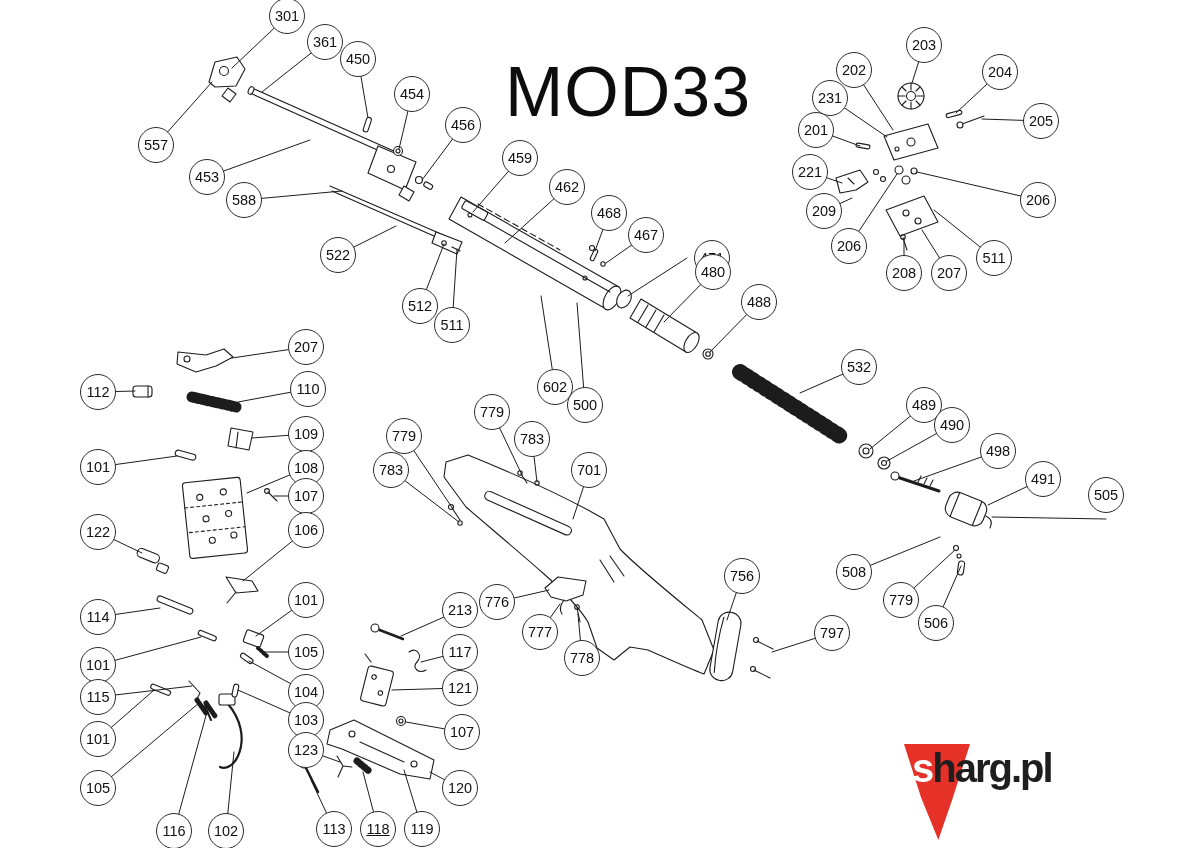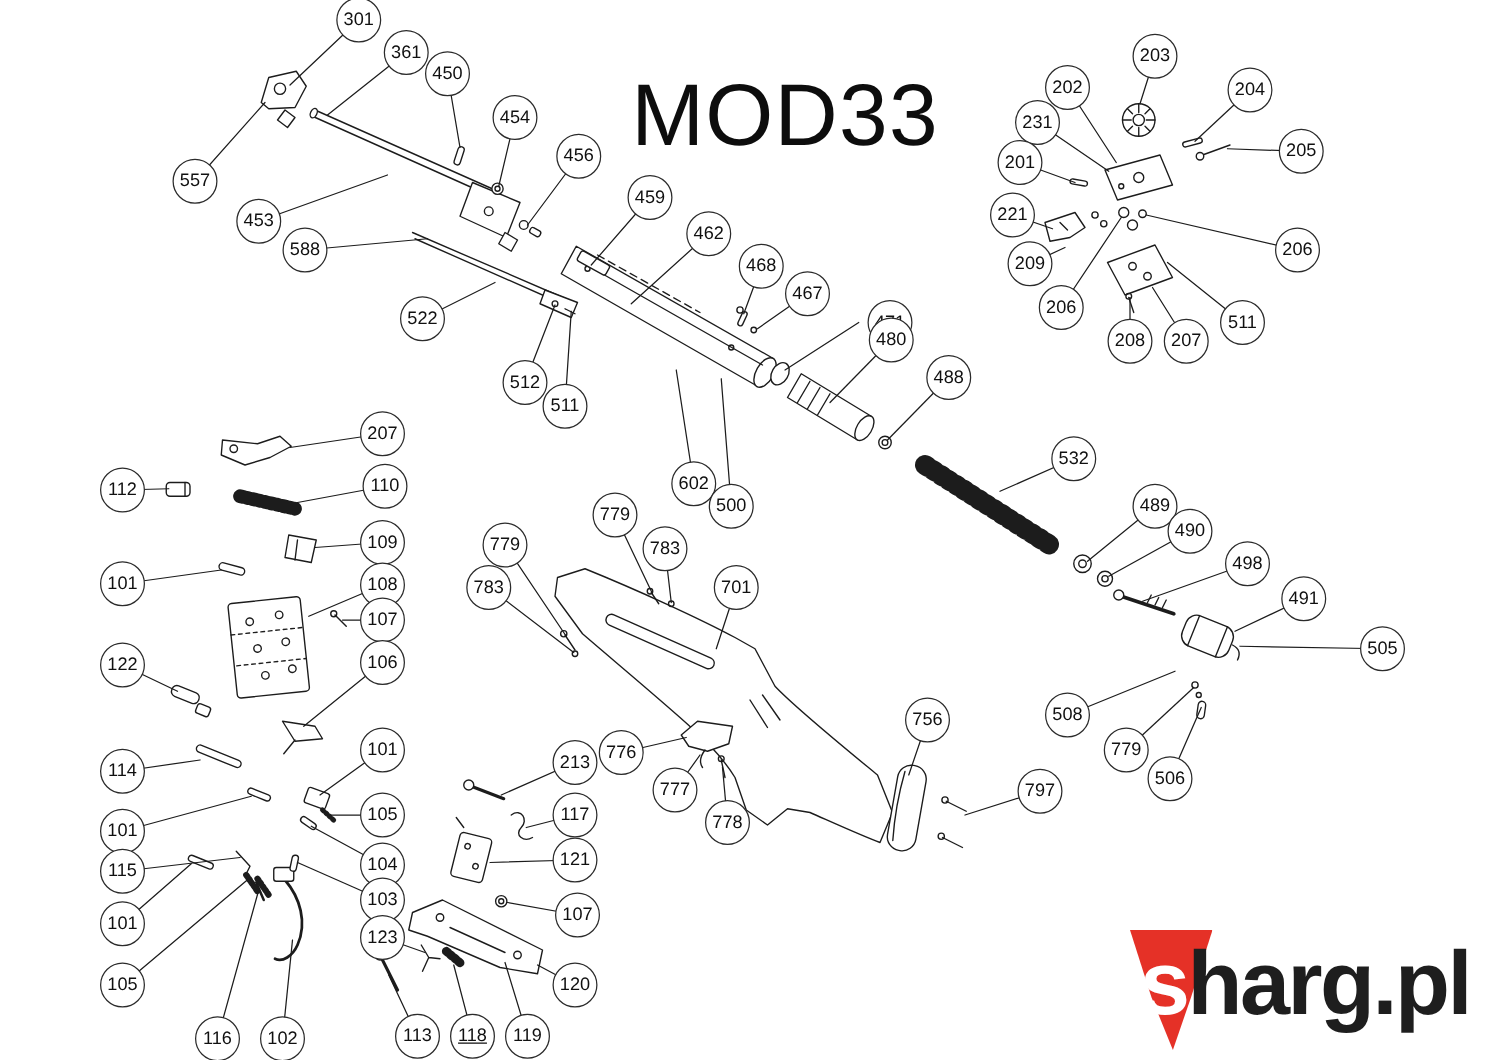--- a/index.html
+++ b/index.html
@@ -17,21 +17,21 @@
     border:1.4px solid #2b2b2b;border-radius:50%;background:#fff;
     display:flex;align-items:center;justify-content:center;
     font-size:14.5px;color:#101010;z-index:5;
   }
   .logo{position:absolute;left:898px;top:736px;width:302px;height:108px;z-index:6;}
   .logo-mark{
     position:absolute;left:6px;top:8px;width:66px;height:96px;background:#e53127;
     clip-path:polygon(0 0,100% 0,74% 56%,52% 100%,26% 56%);
   }
   .logo-text{
-    position:absolute;left:14px;top:10px;font-size:72px;font-weight:bold;
+    position:absolute;left:14px;top:10px;font-size:40px;font-weight:bold;
     letter-spacing:-2px;color:#1e1e1e;white-space:nowrap;text-align:right;
   }
   .logo-s{color:#ffffff;}
 </style>
 </head>
 <body>
 
 <div class="canvas">
 
   <svg class="drawing" width="1200" height="848" viewBox="0 0 1200 848">
@@ -390,21 +390,21 @@
       <div class="balloon" style="left: 479px; top: 584px;">776</div>
       <div class="balloon" style="left: 522px; top: 614px;">777</div>
       <div class="balloon" style="left: 564px; top: 640px;">778</div>
       <div class="balloon" style="left: 724px; top: 558px;">756</div>
       <div class="balloon" style="left: 814px; top: 615px;">797</div>
       <div class="balloon" style="left: 841px; top: 349px;">532</div>
       <div class="balloon" style="left: 906px; top: 387px;">489</div>
       <div class="balloon" style="left: 934px; top: 407px;">490</div>
       <div class="balloon" style="left: 980px; top: 433px;">498</div>
       <div class="balloon" style="left: 1025px; top: 461px;">491</div>
-      <div class="balloon" style="left: 1088px; top: 501px;">505</div>
+      <div class="balloon" style="left: 1088px; top: 477px;">505</div>
       <div class="balloon" style="left: 836px; top: 554px;">508</div>
       <div class="balloon" style="left: 883px; top: 582px;">779</div>
       <div class="balloon" style="left: 918px; top: 605px;">506</div>
     </div>
 
   <div class="logo">
     <div class="logo-mark"></div>
     <div class="logo-text"><span class="logo-s">s</span><span class="logo-rest">harg.pl</span></div>
   </div>
 

